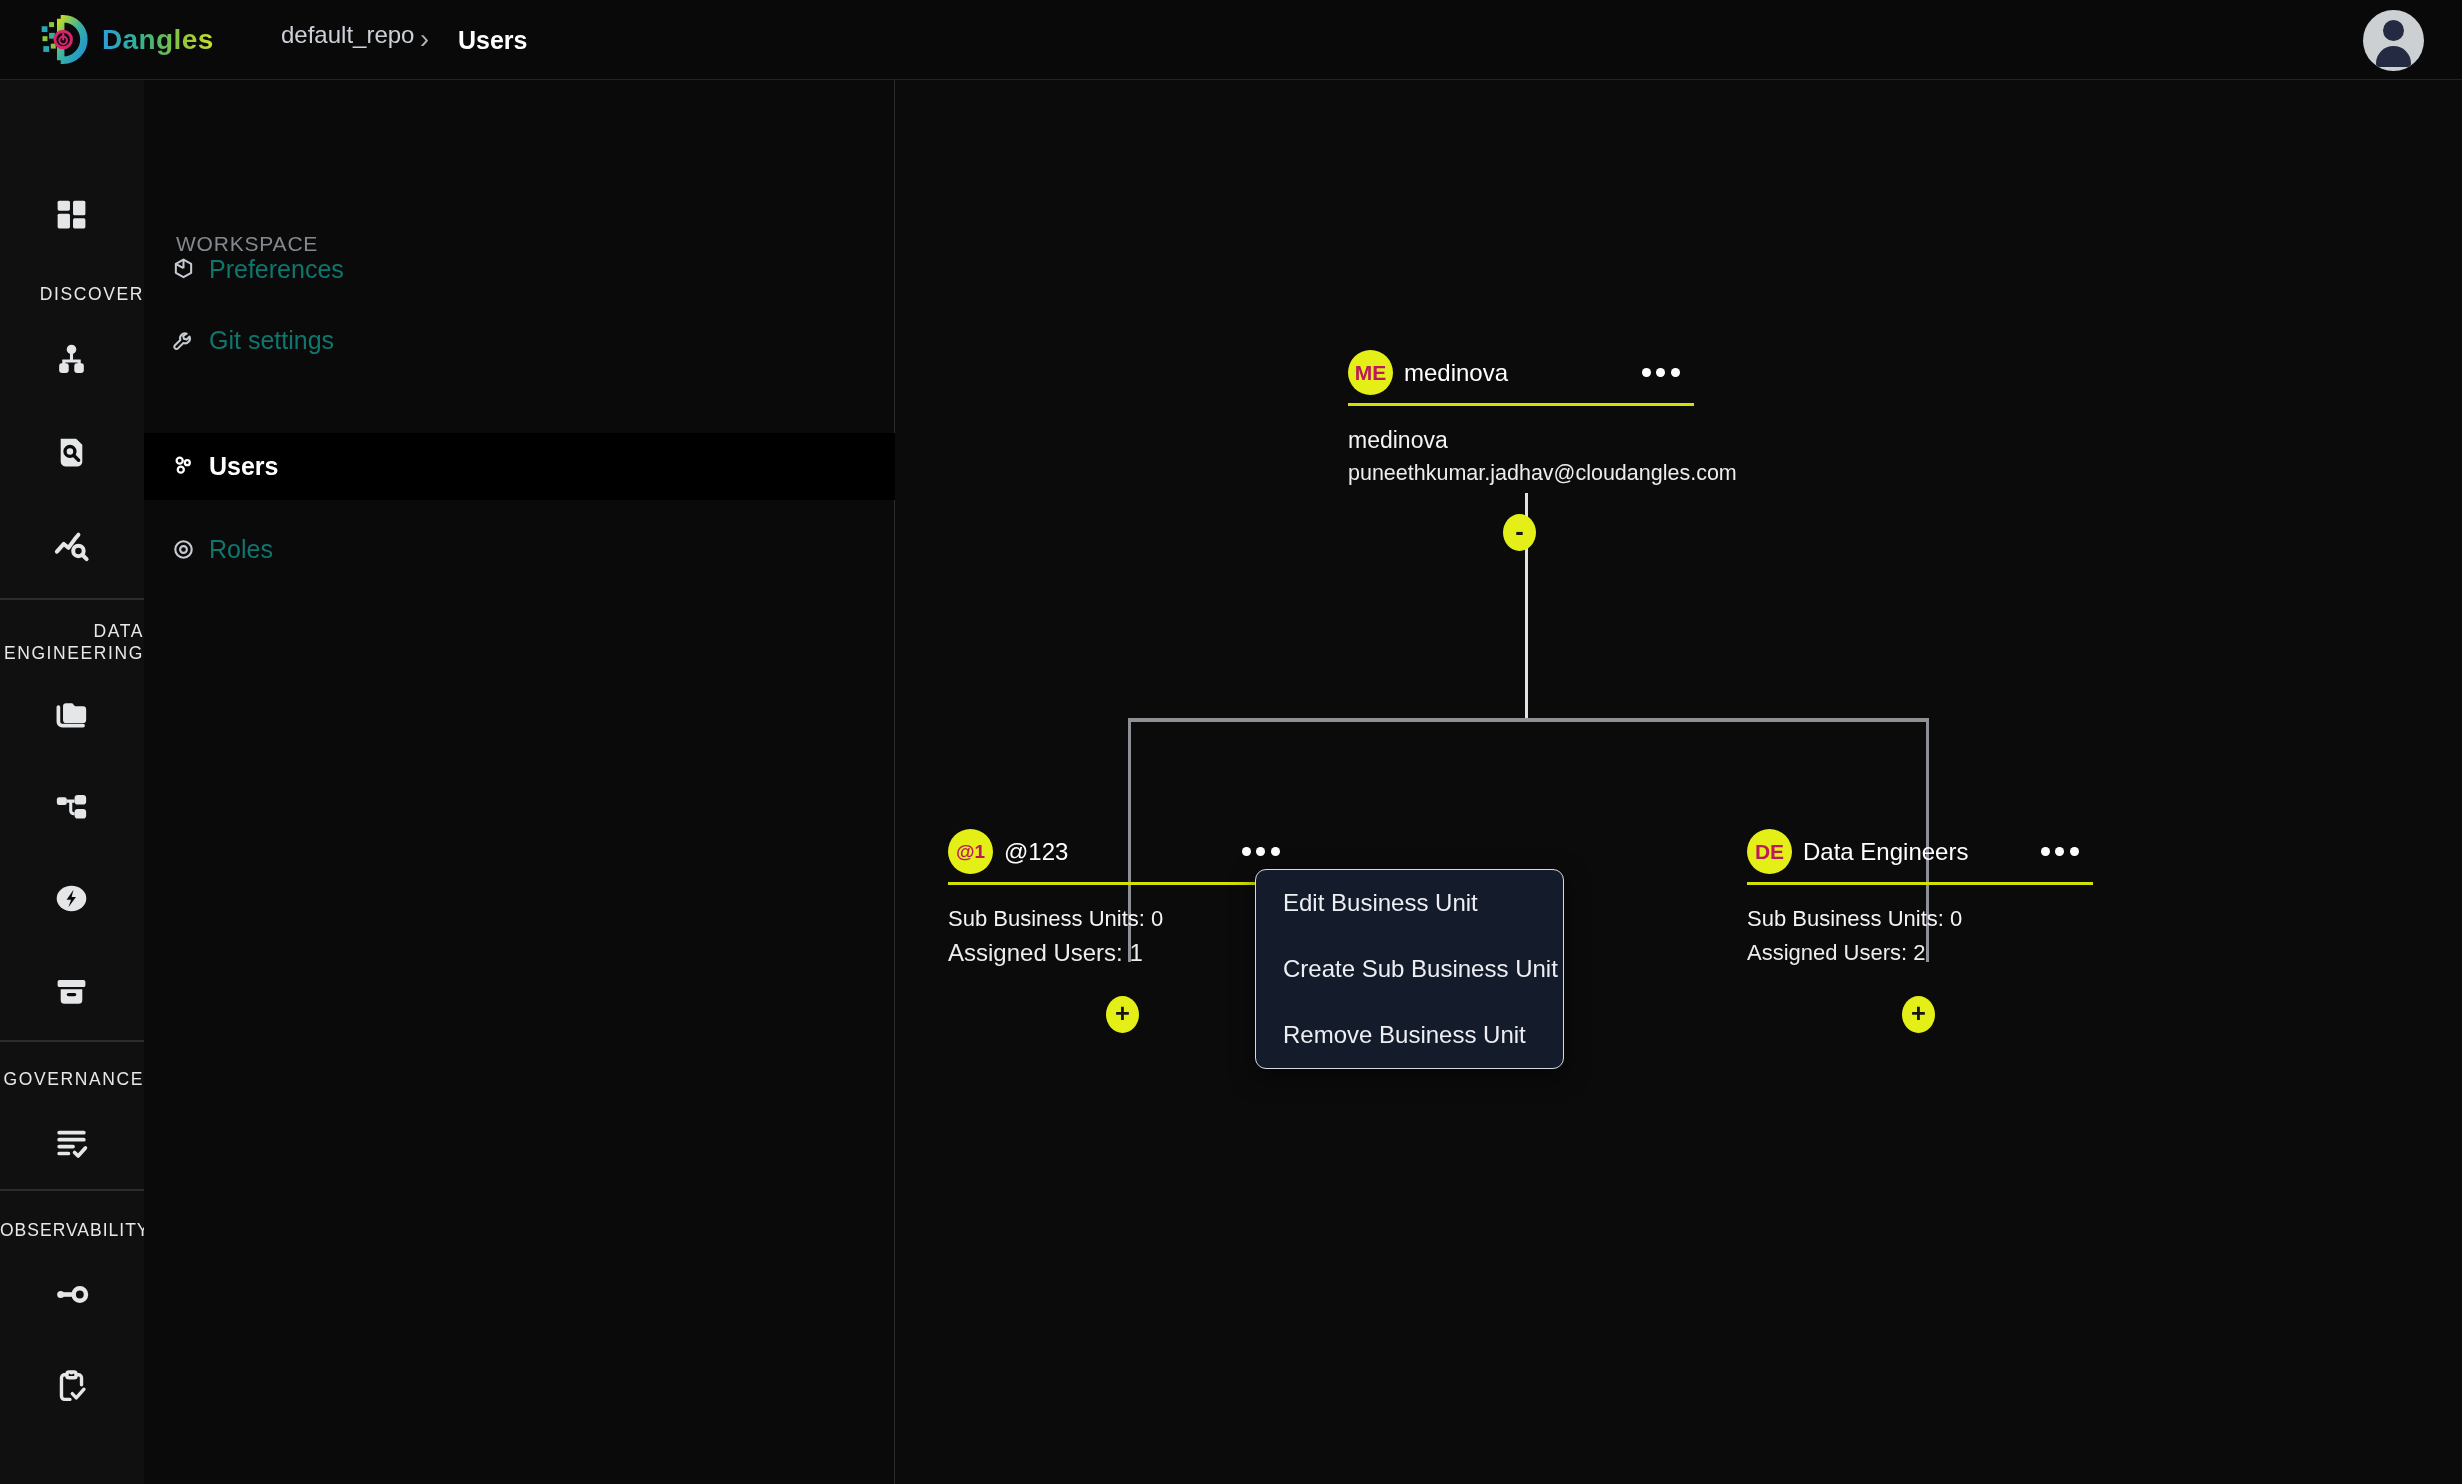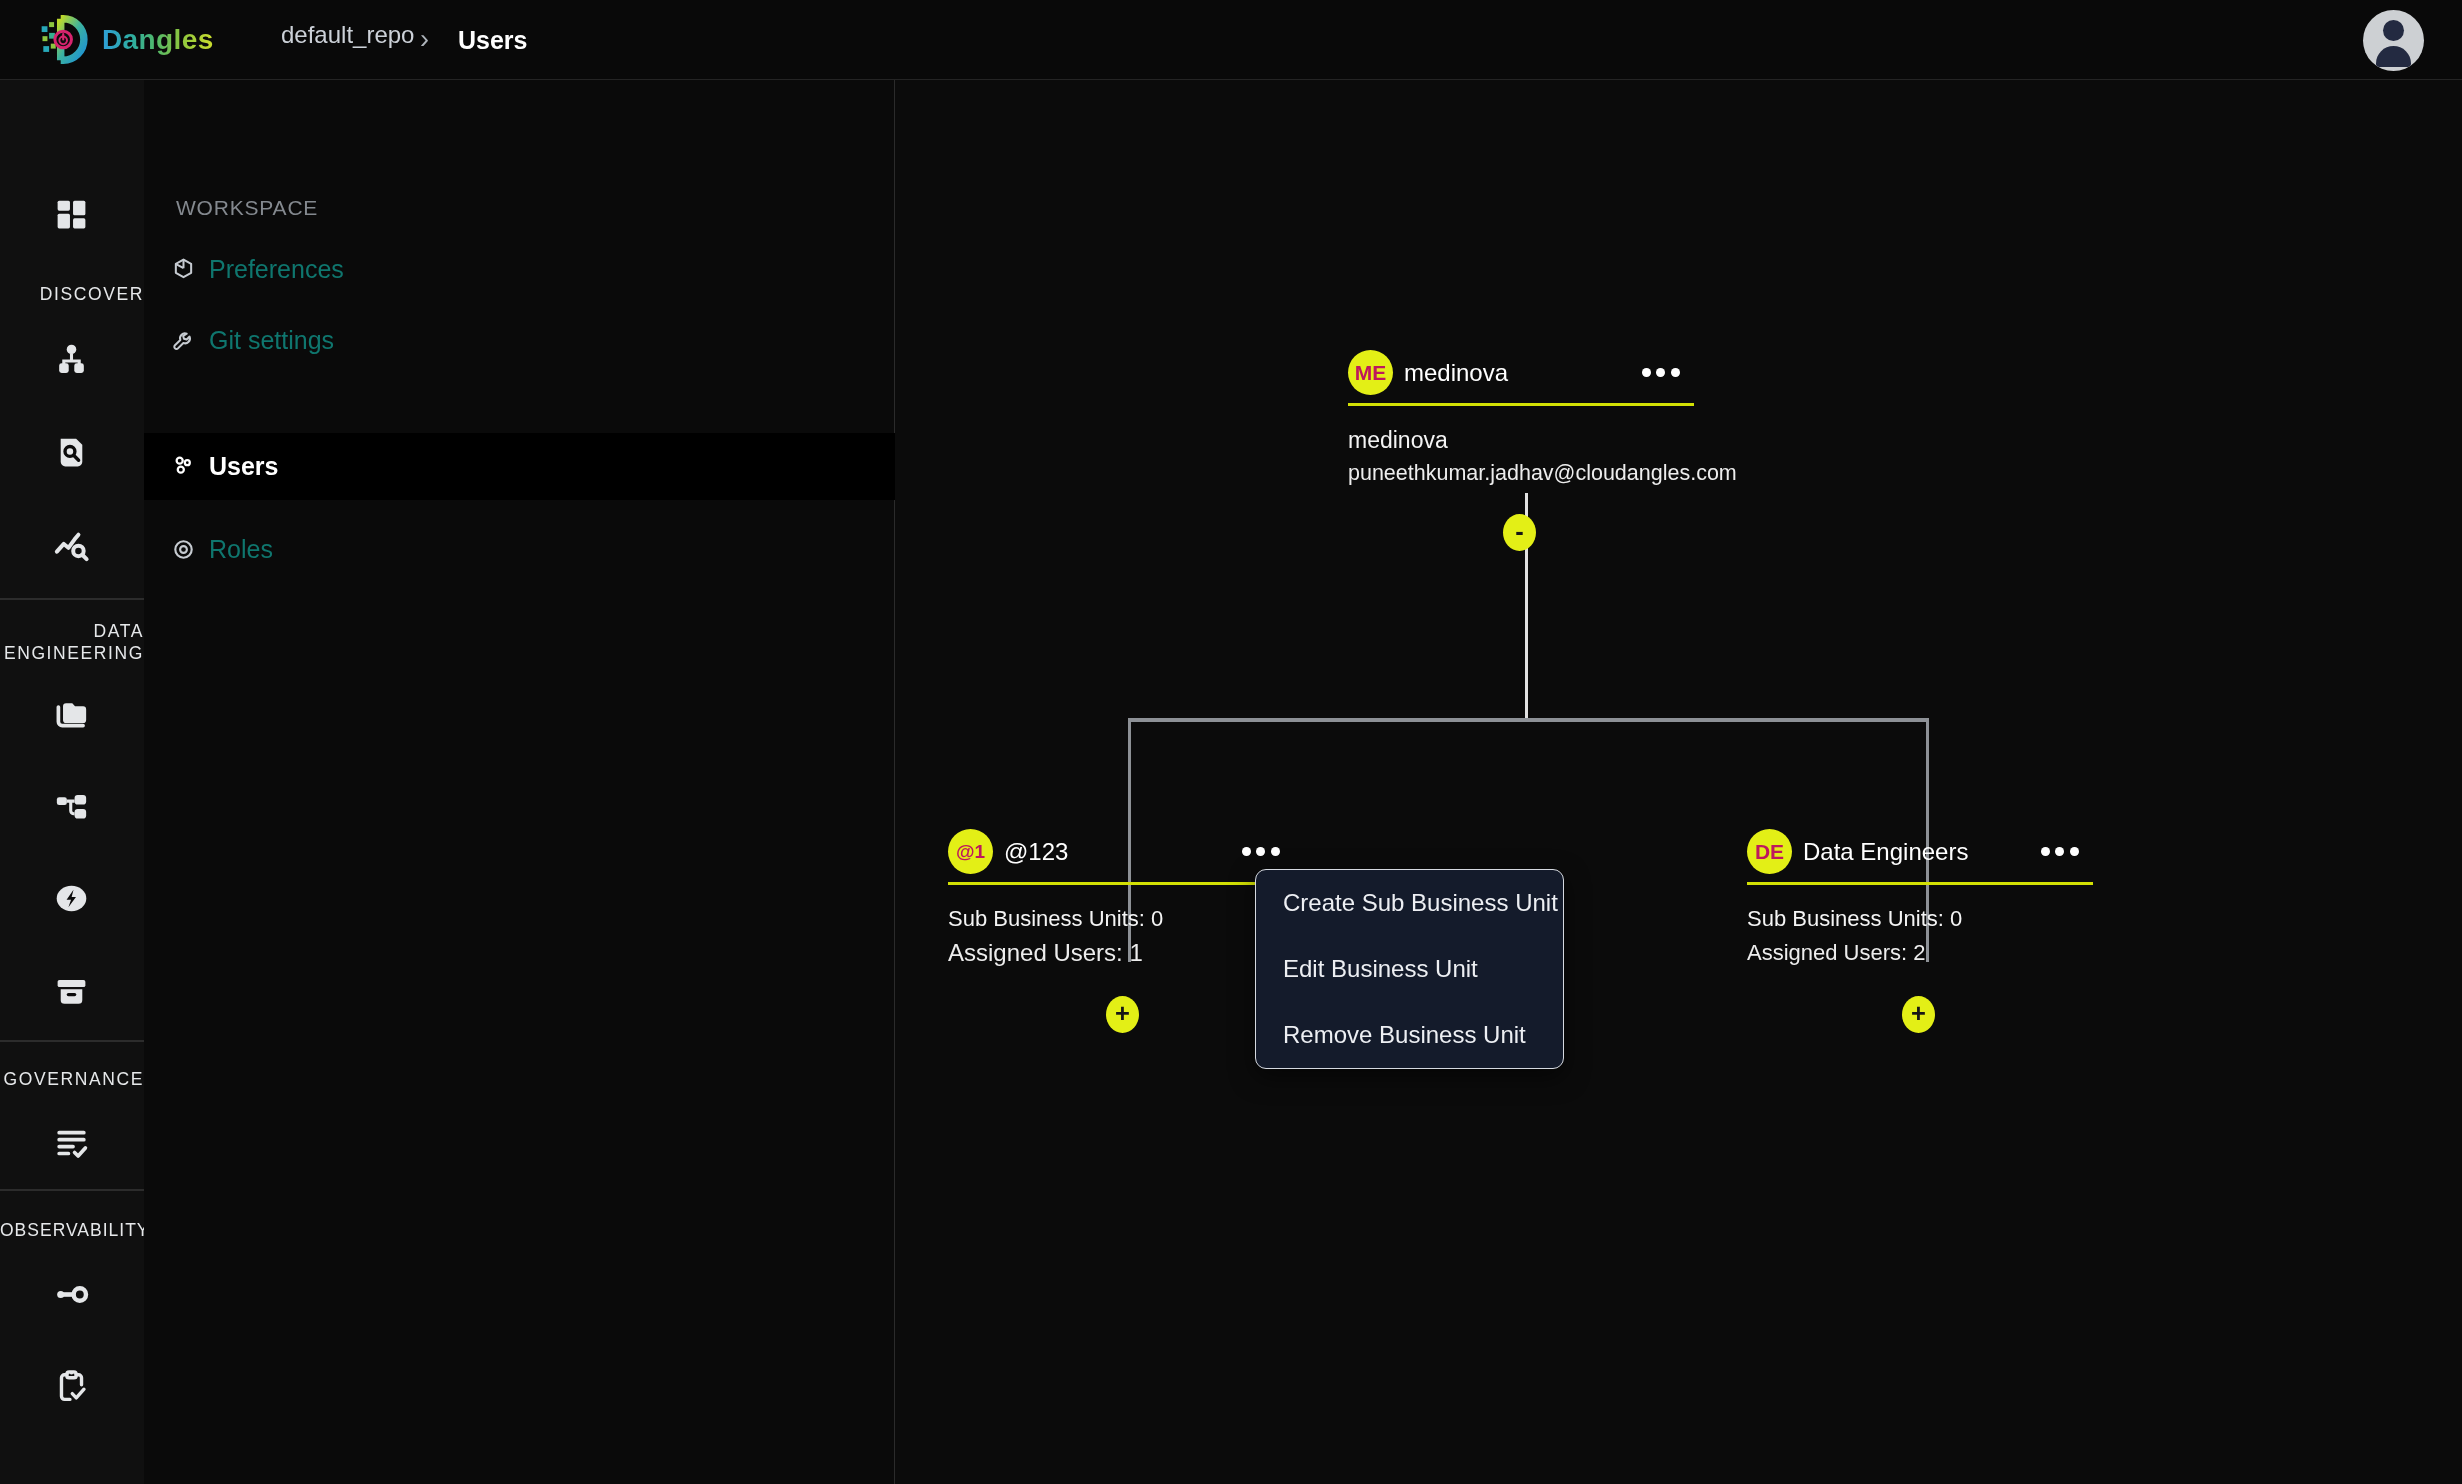--- a/index.html
+++ b/index.html
@@ -33,21 +33,21 @@
   .rail { position:absolute; left:0; top:80px; width:144px; height:1405px; background:#101010; z-index:10; }
   .rail-icon { position:absolute; left:53px; width:37px; height:37px; cursor:pointer; }
   .rail-icon svg { width:37px; height:37px; display:block; }
   .rail-label { position:absolute; left:0; width:144px; text-align:right;
     font-size:17.5px; letter-spacing:1.6px; color:#e6e8ea; line-height:21.5px; }
   .rail-divider { position:absolute; left:0; width:144px; height:1.6px; background:#2c2c2c; }
   
   .panel { position:absolute; left:144px; top:80px; width:751px; height:1405px;
     background:#0a0a0a; border-right:1.6px solid #2b2b2b; z-index:10; }
   .panel-header { position:absolute; left:32px; width:686px; font-size:21px; letter-spacing:0.8px;
-    color:#84898f; }
+    color:#84898f;margin-top:36px; }
   .side-row { position:absolute; left:0; width:751px; height:67px; cursor:pointer; }
   .side-row .side-icon { position:absolute; left:26px; top:20px; width:27px; height:27px; }
   .side-row .side-icon svg { width:27px; height:27px; display:block; }
   .side-row .side-text { position:absolute; left:65px; top:0; height:67px; display:flex; align-items:center;
     font-size:25px; color:#0f766e; }
   .side-row.selected { background:#000000; }
   .side-row.selected .side-text { color:#ffffff; font-weight:600; }
   
   .connector { position:absolute; z-index:1; }
   .vline-root { left:1525px; top:493px; width:3.2px; height:228px; background:#e2e2e2; }
@@ -292,19 +292,19 @@
         <i></i>
         <i></i>
       </div>
     <div class="node-divider"></div>
     <div class="node-line1" style="font-size:22px"><span>Sub Business Units:</span> <span>0</span></div>
     <div class="node-line2" style="font-size:22px"><span>Assigned Users:</span> <span>2</span></div>
   </div>
   <div class="tree-btn" style="left:1902px;top:996px">+</div>
 
   <div class="context-menu">
+    <div class="menu-item">Edit Business Unit</div>
     <div class="menu-item">Create Sub Business Unit</div>
-    <div class="menu-item">Edit Business Unit</div>
     <div class="menu-item">Remove Business Unit</div>
   </div>
 
 </div>
 
 
 </body></html>

